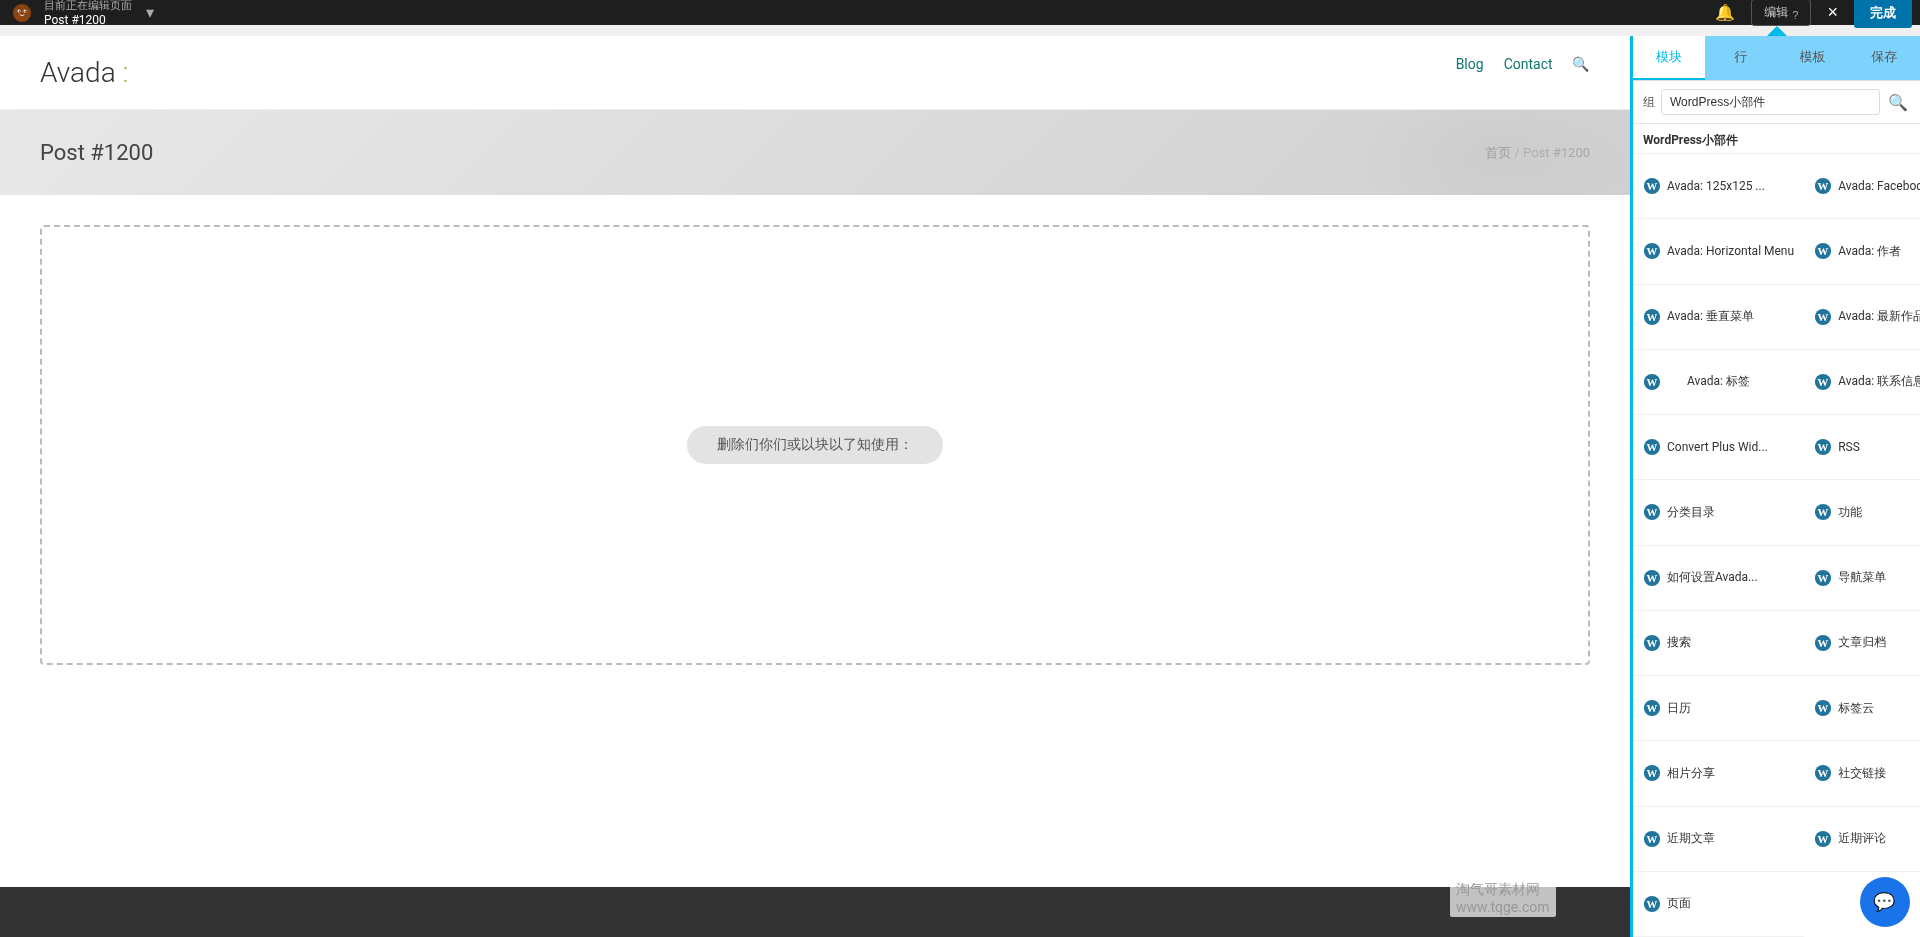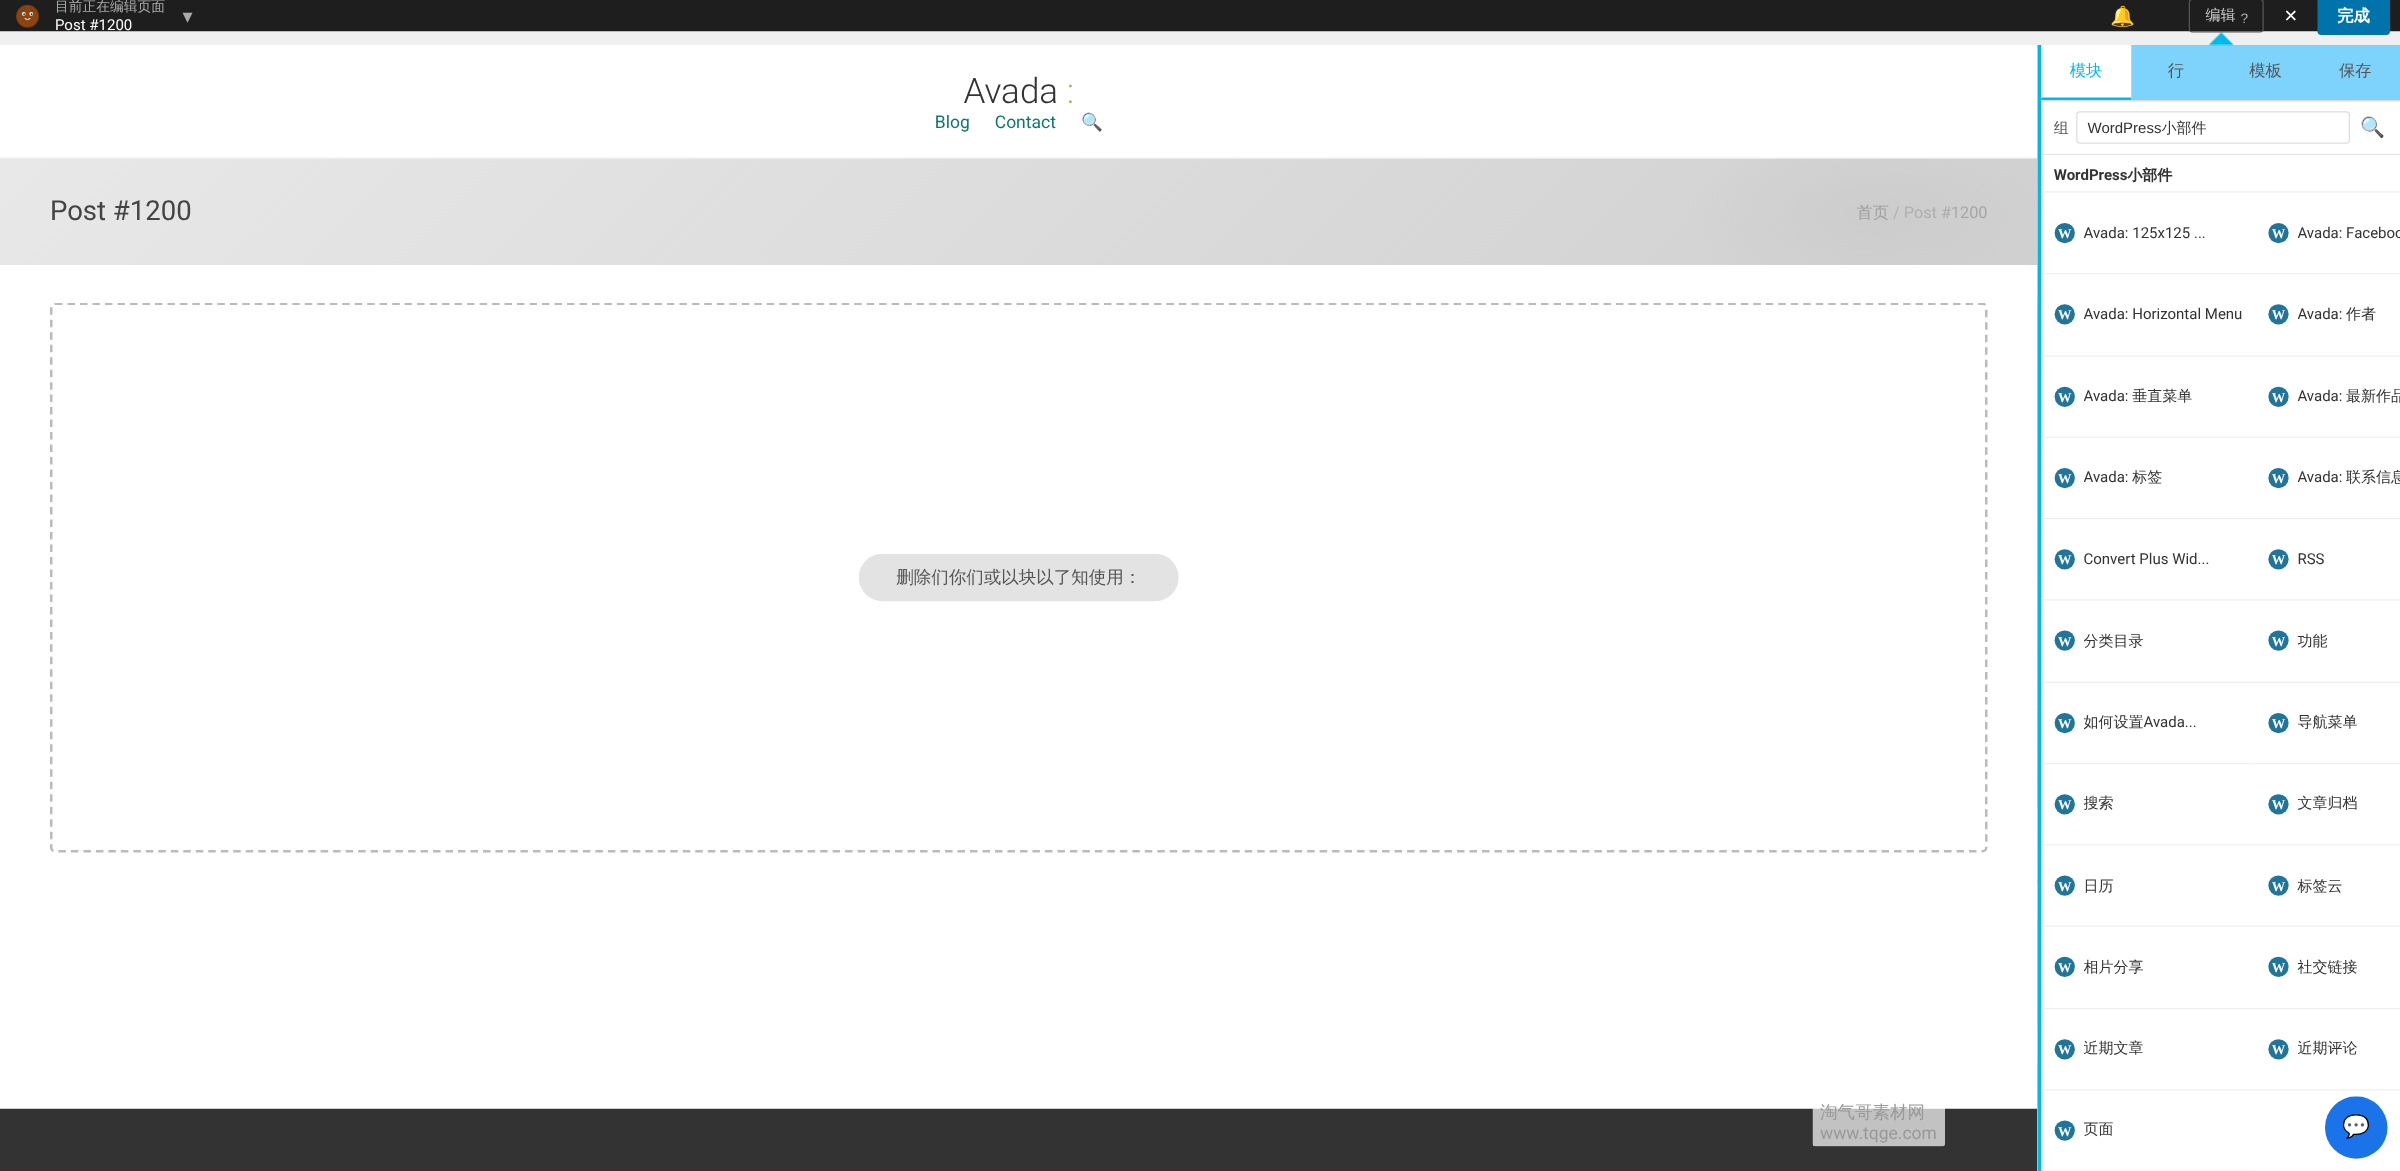--- a/index.html
+++ b/index.html
@@ -38,21 +38,21 @@
       display: flex; align-items: center; gap: 8px;
     }
     .btn-edit {
       background: transparent;
       border: 1px solid #555;
       color: #ccc;
       padding: 4px 12px;
       border-radius: 3px;
       font-size: 12px;
       cursor: pointer;
-      display: flex; align-items: flex-end; gap: 4px; margin-left: 27px;
+      display: flex; align-items: flex-end; gap: 4px;
     }
     .btn-close-x {
       background: transparent;
       border: none;
       color: #fff;
       font-size: 18px;
       cursor: pointer;
       padding: 4px 8px;
     }
     .btn-done {
@@ -74,24 +74,23 @@
       bottom: 0;
       background: #fff;
       overflow: hidden;
     }
 
     
     .site-header {
       background: #fff;
       padding: 20px 40px;
       display: flex;
-      align-items: center;
+      align-items: flex-start;
       justify-content: space-between;
       border-bottom: 1px solid #eee;
-      flex-direction: column;
     }
     .site-logo {
       font-size: 28px;
       font-weight: 300;
       color: #333;
     }
     .site-logo span.accent { color: #a0c040; }
     .site-nav {
       display: flex; align-items: center; gap: 20px;
     }
@@ -465,21 +464,21 @@
     </span>
     <span style="overflow:hidden;text-overflow:ellipsis;white-space:nowrap;">Avada: 最新作品</span>
   </div>
       <div class="widget-item">
     <span class="wp-icon">
       <svg viewBox="0 0 20 20" fill="none">
         <circle cx="10" cy="10" r="9" fill="#21759b"></circle>
         <text x="10" y="14.5" text-anchor="middle" font-size="12" fill="white" font-weight="bold" font-family="Georgia,serif">W</text>
       </svg>
     </span>
-    <span style="overflow:hidden;text-overflow:ellipsis;white-space:nowrap;">Avada: 标签</span>
+    <span style="overflow:hidden;text-overflow:ellipsis;white-space:nowrap;margin-left:20px;">Avada: 标签</span>
   </div>
       <div class="widget-item">
     <span class="wp-icon">
       <svg viewBox="0 0 20 20" fill="none">
         <circle cx="10" cy="10" r="9" fill="#21759b"></circle>
         <text x="10" y="14.5" text-anchor="middle" font-size="12" fill="white" font-weight="bold" font-family="Georgia,serif">W</text>
       </svg>
     </span>
     <span style="overflow:hidden;text-overflow:ellipsis;white-space:nowrap;">Avada: 联系信息</span>
   </div>

